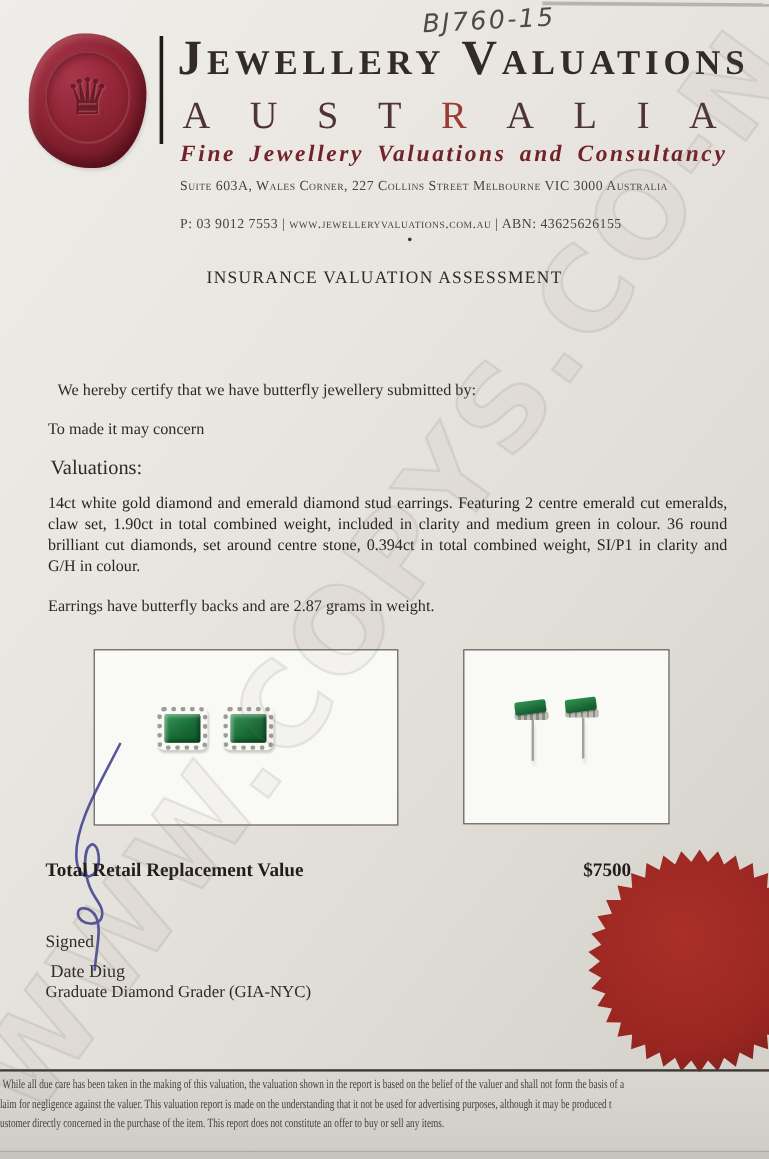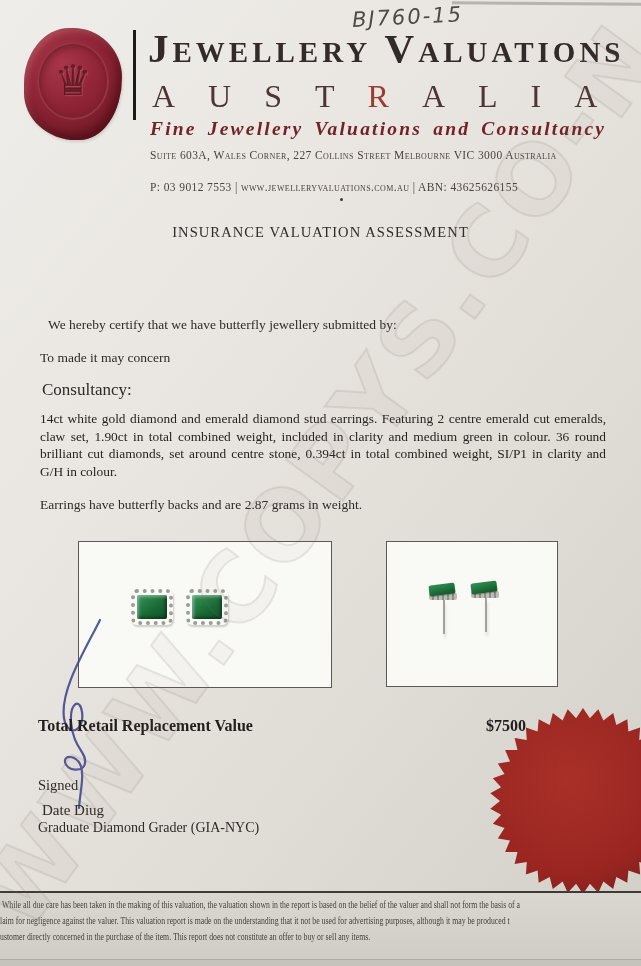--- a/index.html
+++ b/index.html
@@ -104,21 +104,21 @@
   <div class="abs addr1">Suite 603A, Wales Corner, 227 Collins Street Melbourne VIC 3000 Australia</div>
   <div class="abs addr2">P: 03 9012 7553  |  www.jewelleryvaluations.com.au  |  ABN: 43625626155</div>
 
   <div class="abs tiny-dot"></div>
 
   <div class="abs doc-title">INSURANCE VALUATION ASSESSMENT</div>
 
 
   <div class="abs certify">We hereby certify that we have butterfly jewellery submitted by:</div>
   <div class="abs addressee">To made it may concern</div>
-  <div class="abs desc-heading">Consultancy:</div>
+  <div class="abs desc-heading">Valuations:</div>
   <div class="abs desc-body">14ct white gold diamond and emerald diamond stud earrings. Featuring 2 centre emerald cut emeralds, claw set, 1.90ct in total combined weight, included in clarity and medium green in colour. 36 round brilliant cut diamonds, set around centre stone, 0.394ct in total combined weight, SI/P1 in clarity and G/H in colour.</div>
   <div class="abs weight-line">Earrings have butterfly backs and are 2.87 grams in weight.</div>
 
   <div class="abs photo photo1">
     <div class="stud-front" style="left:52px;top:47px;">
         <div class="gem"></div>
       </div>
     <div class="stud-front" style="left:107px;top:47px;">
         <div class="gem"></div>
       </div>

